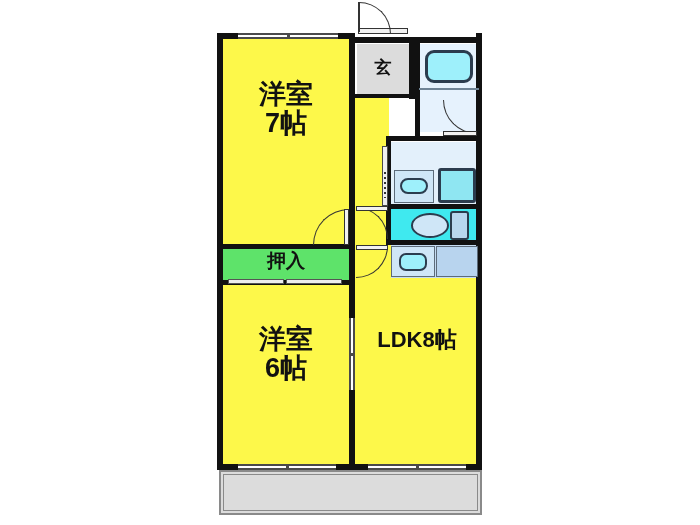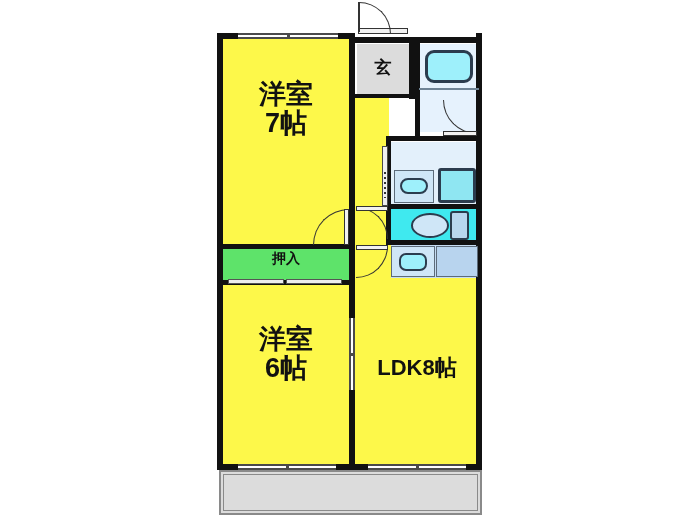--- a/index.html
+++ b/index.html
@@ -108,21 +108,21 @@
   .label {
     position: absolute;
     color: #111111;
     font-weight: bold;
     text-align: center;
     line-height: 1.08;
     white-space: pre-line;
     letter-spacing: 0px;
   }
   .lbl-room  { font-size: 27px; }
-  .lbl-small { font-size: 14px; }
+  .lbl-small { font-size: 19px; }
   .lbl-ldk   { font-size: 22px; }
   .lbl-ver   { font-size: 19px; }
   .lbl-gen   { font-size: 17px; }
 </style>
 </head>
 <body>
 
 <div id="plan">
 
   <div class="abs veranda" style="left:219px; top:470px; width:263px; height:45px; border:2px solid #8a8a8a;"></div>
@@ -228,17 +228,17 @@
   <div class="abs stove" style="left:436px; top:246px; width:42px; height:31px;"></div>
 
   <div class="label lbl-room" style="left:222px; top:80px; width:128px;">洋室
 7帖</div>
 
   <div class="label lbl-small" style="left:222px; top:251px; width:128px;">押入</div>
 
   <div class="label lbl-room" style="left:222px; top:325px; width:128px;">洋室
 6帖</div>
 
-  <div class="label lbl-ldk" style="left:355px; top:356px; width:124px;">LDK8帖</div>
+  <div class="label lbl-ldk" style="left:355px; top:328px; width:124px;">LDK8帖</div>
 
   <div class="label lbl-gen" style="left:357px; top:59px; width:52px;">玄</div>
 
 </div>
 
 </body></html>

